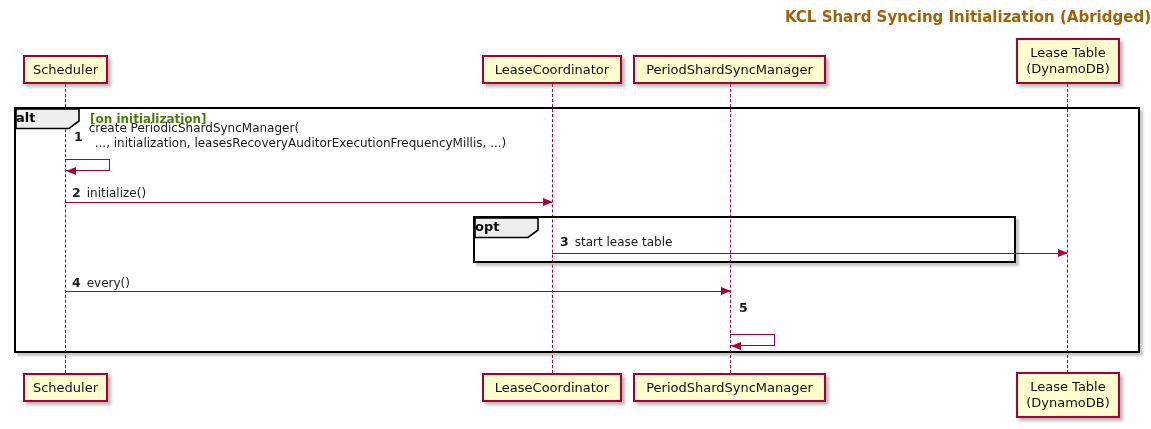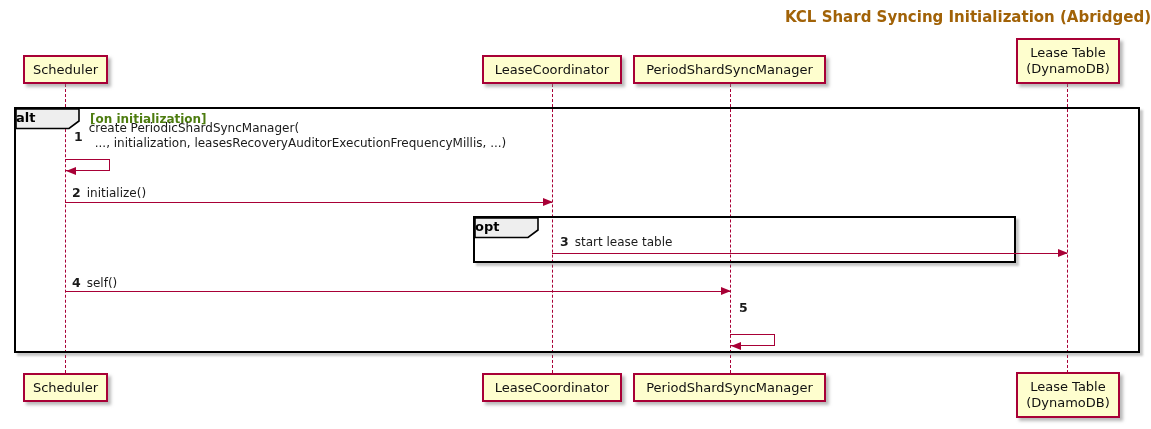--- a/index.html
+++ b/index.html
@@ -110,21 +110,21 @@
 
   <div class="msg" style="left:560px;top:234px;">
     <b class="mnum">3</b>
     <span>start lease table</span>
   </div>
   <div class="mline-arrow" style="left:552px;top:253px;width:515px;"></div>
   <div class="ah ah-r" style="left:1058px;top:249px;"></div>
 
   <div class="msg" style="left:72px;top:275px;">
     <b class="mnum">4</b>
-    <span>self()</span>
+    <span>every()</span>
   </div>
   <div class="mline-arrow" style="left:65px;top:291px;width:665px;"></div>
   <div class="ah ah-r" style="left:721px;top:287px;"></div>
 
   <div class="msg" style="left:739px;top:300px;">
     <b class="mnum">5</b>
     <span class="mlines">
     </span>
   </div>
   <div class="selfloop" style="left:730px;top:334px;width:45px;height:12px;"></div>

